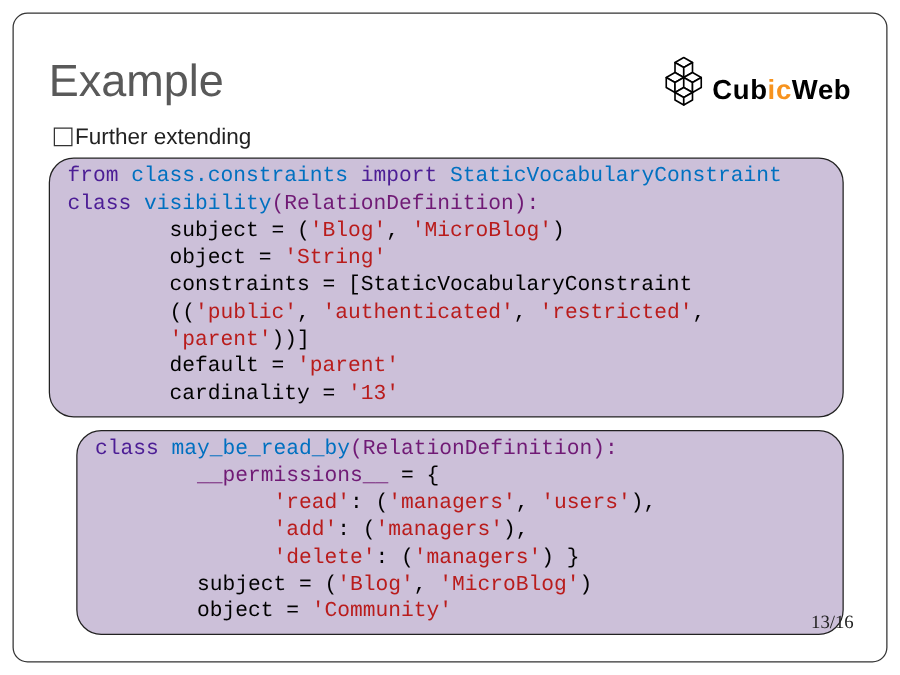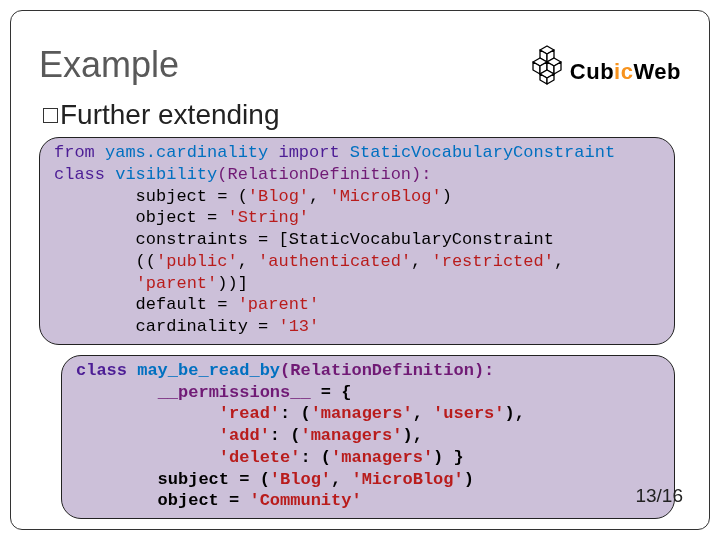--- a/index.html
+++ b/index.html
@@ -55,50 +55,51 @@
     margin-bottom: 6px;
   }
   .checkbox {
     width: 15px;
     height: 15px;
     border: 1.5px solid #333;
     display: inline-block;
     flex-shrink: 0;
   }
   .subtitle {
-    font-size: 28px;
+    font-size: 18px;
     color: #222;
     font-weight: 400;
   }
   .code-box {
     background: #ccc0d9;
     border: 1.5px solid #222;
     border-radius: 20px;
     padding: 4px 14px 6px 14px;
     font-family: Consolas, "Courier New", monospace;
     font-size: 17px;
     line-height: 1.28;
     white-space: pre;
     width: 636px;
   }
-  .code-box + .code-box { margin-top: 10px; font-weight: bold; }
+  .code-box + .code-box { margin-top: 10px; }
   .code-box.b2 {
     margin-left: 22px;
     width: 614px;
   }
   .k-1 { color: #4c1d95; }  
   .k-2 { color: #0070c0; }  
   .k-3 { color: #701a75; }  
   .k-4 { color: #b91c1c; }  
   .pager {
     position: absolute;
     right: 26px;
     bottom: 22px;
-    font-size: 19px;
+    font-size: 15px;
     color: #222;
+    font-family: Liberation Serif, serif;
   }
 </style>
 </head>
 <body>
 
 <div class="slide">
 
   <div class="header-row">
     <div class="title">Example</div>
     <div class="logo-wrap">
@@ -120,21 +121,21 @@
       </svg>
       <span class="logo-text"><span>Cub</span><span class="accent">ic</span><span>Web</span></span>
     </div>
   </div>
 
   <div class="subtitle-row">
     <span class="checkbox"></span>
     <span class="subtitle">Further extending</span>
   </div>
 
-  <div class="code-box"><span class="k-1">from</span><span class="k-2"> yams.cardinality </span><span class="k-1">import</span><span class="k-2"> StaticVocabularyConstraint</span>
+  <div class="code-box"><span class="k-1">from</span><span class="k-2"> class.constraints </span><span class="k-1">import</span><span class="k-2"> StaticVocabularyConstraint</span>
 <span class="k-1">class</span><span class="k-2"> visibility</span><span class="k-3">(RelationDefinition):</span>
 <span>        subject = (</span><span class="k-4">'Blog'</span><span>, </span><span class="k-4">'MicroBlog'</span><span>)</span>
 <span>        object = </span><span class="k-4">'String'</span>
 <span>        constraints = [StaticVocabularyConstraint</span>
 <span>        ((</span><span class="k-4">'public'</span><span>, </span><span class="k-4">'authenticated'</span><span>, </span><span class="k-4">'restricted'</span><span>,</span>
 <span>        </span><span class="k-4">'parent'</span><span>))]</span>
 <span>        default = </span><span class="k-4">'parent'</span>
 <span>        cardinality = </span><span class="k-4">'13'</span></div>
 
   <div class="code-box b2"><span class="k-1">class</span><span class="k-2"> may_be_read_by</span><span class="k-3">(RelationDefinition):</span>

